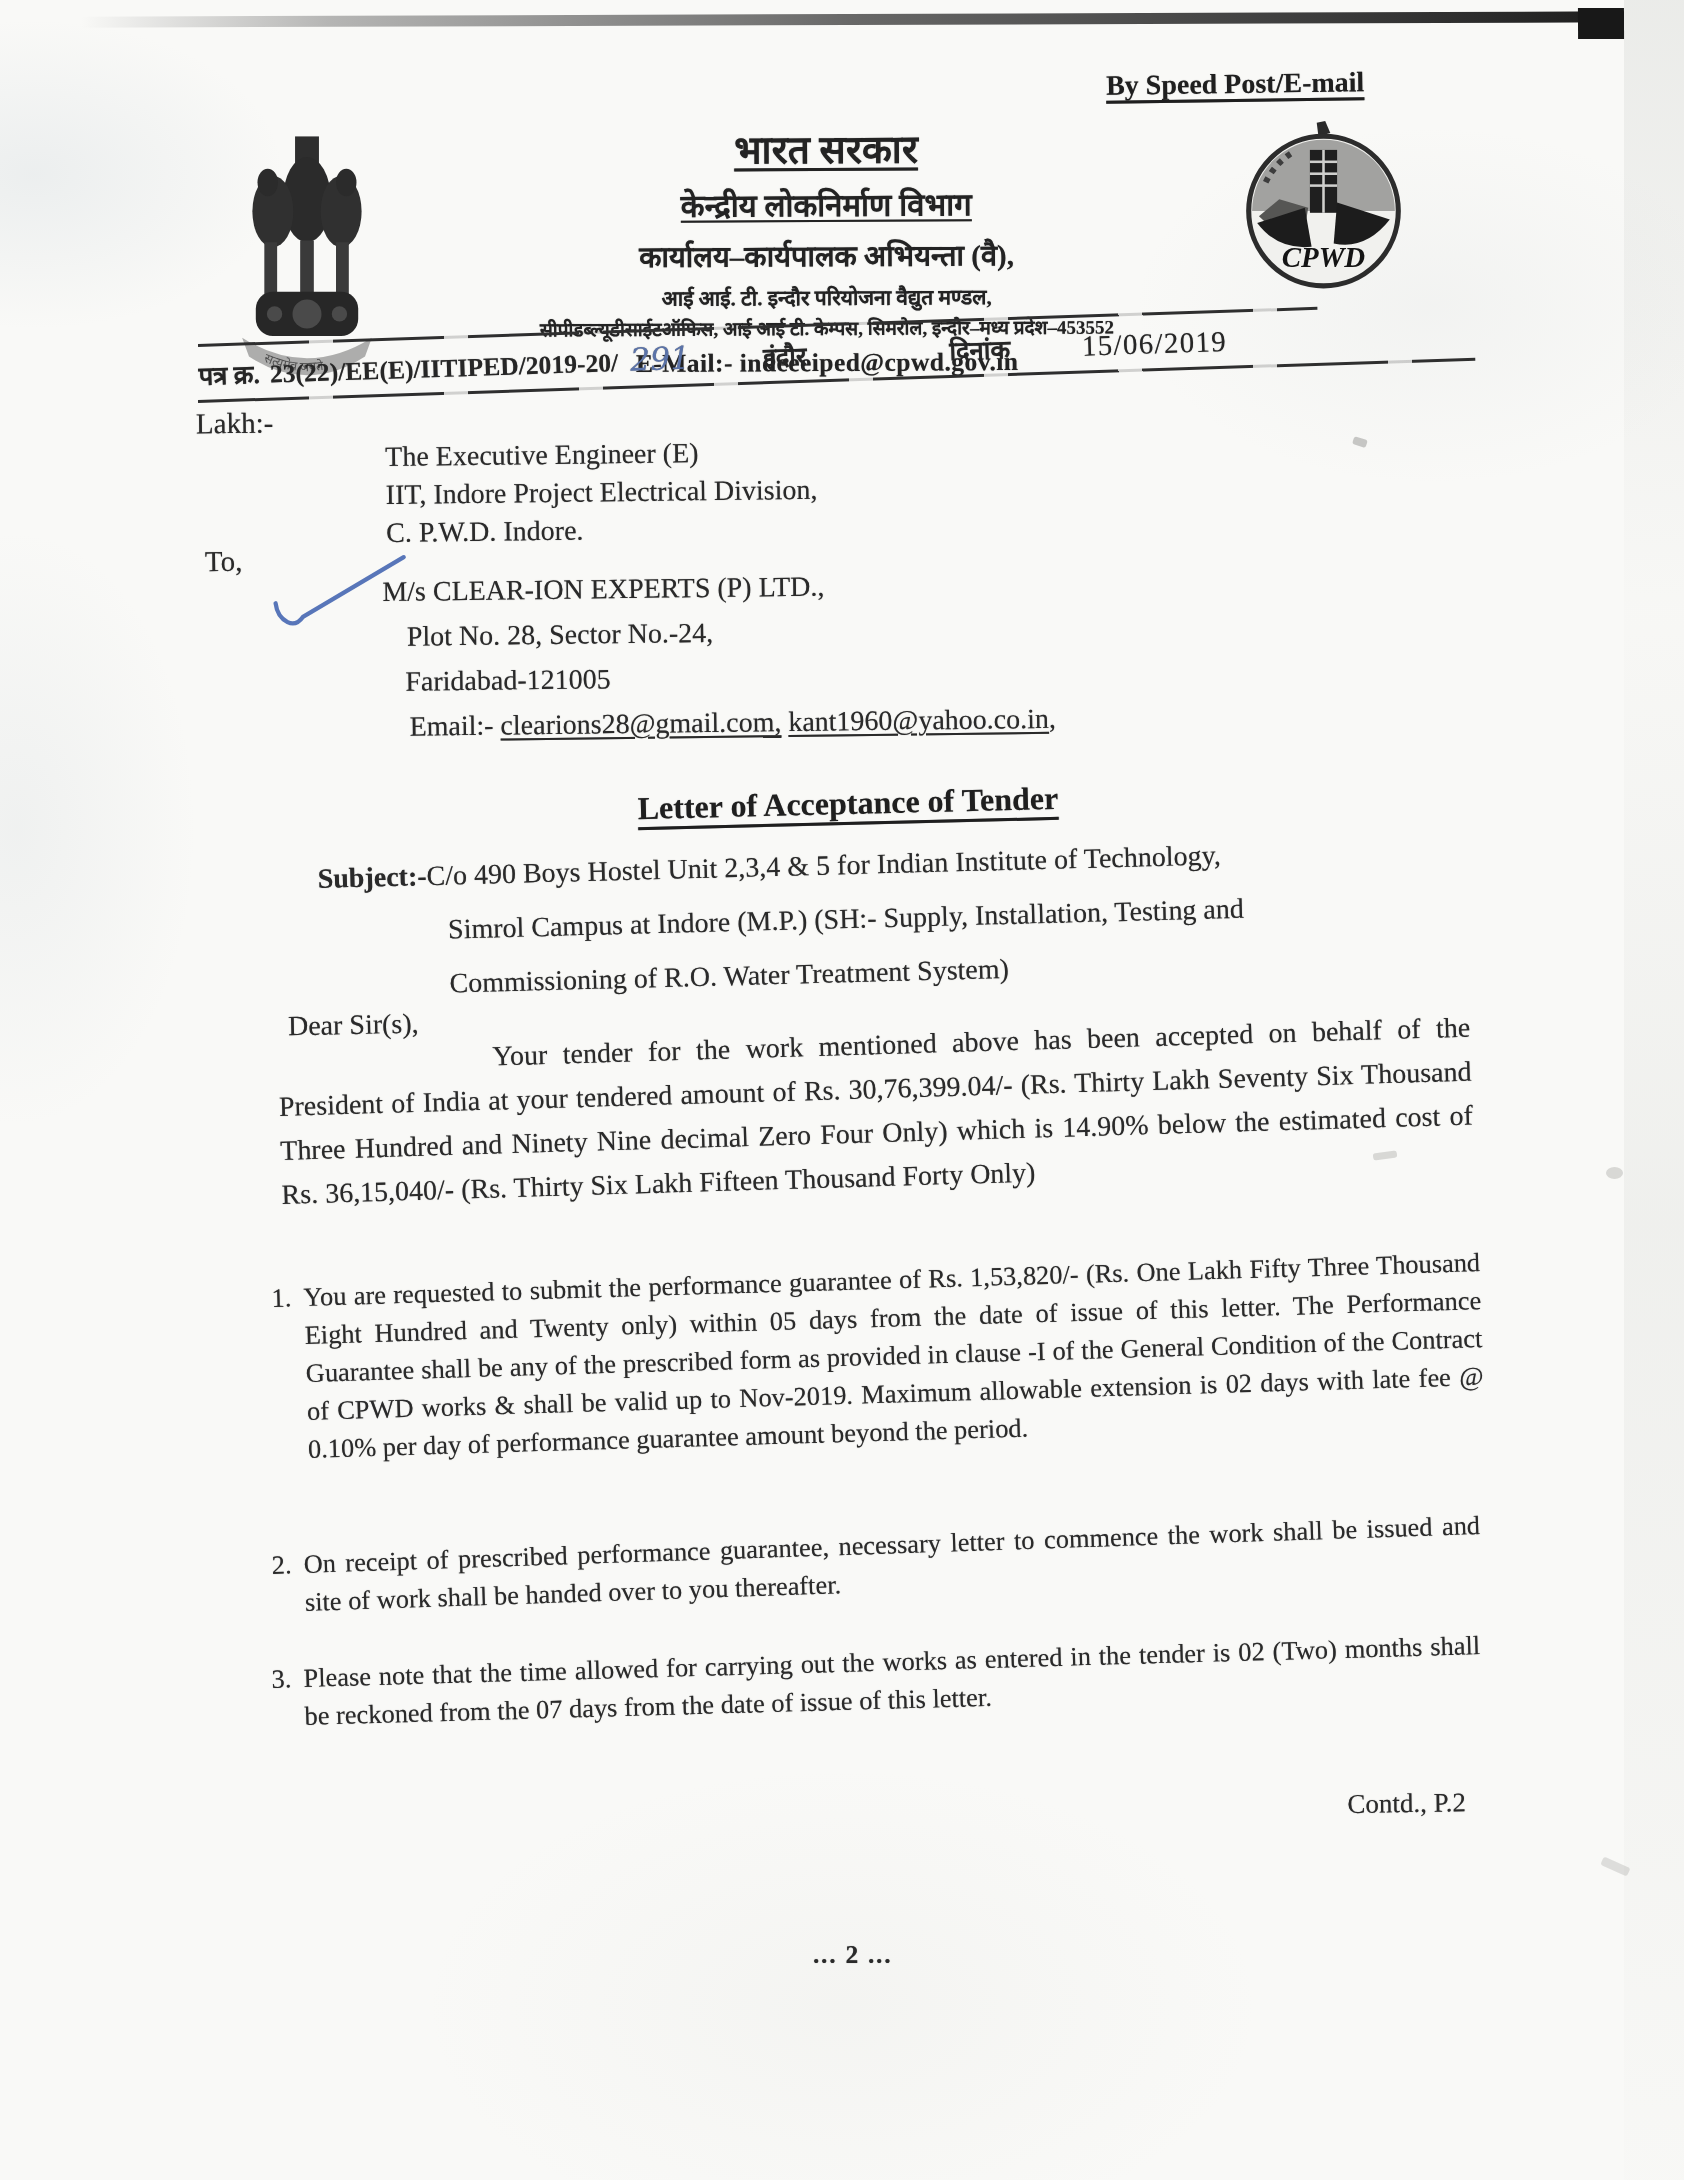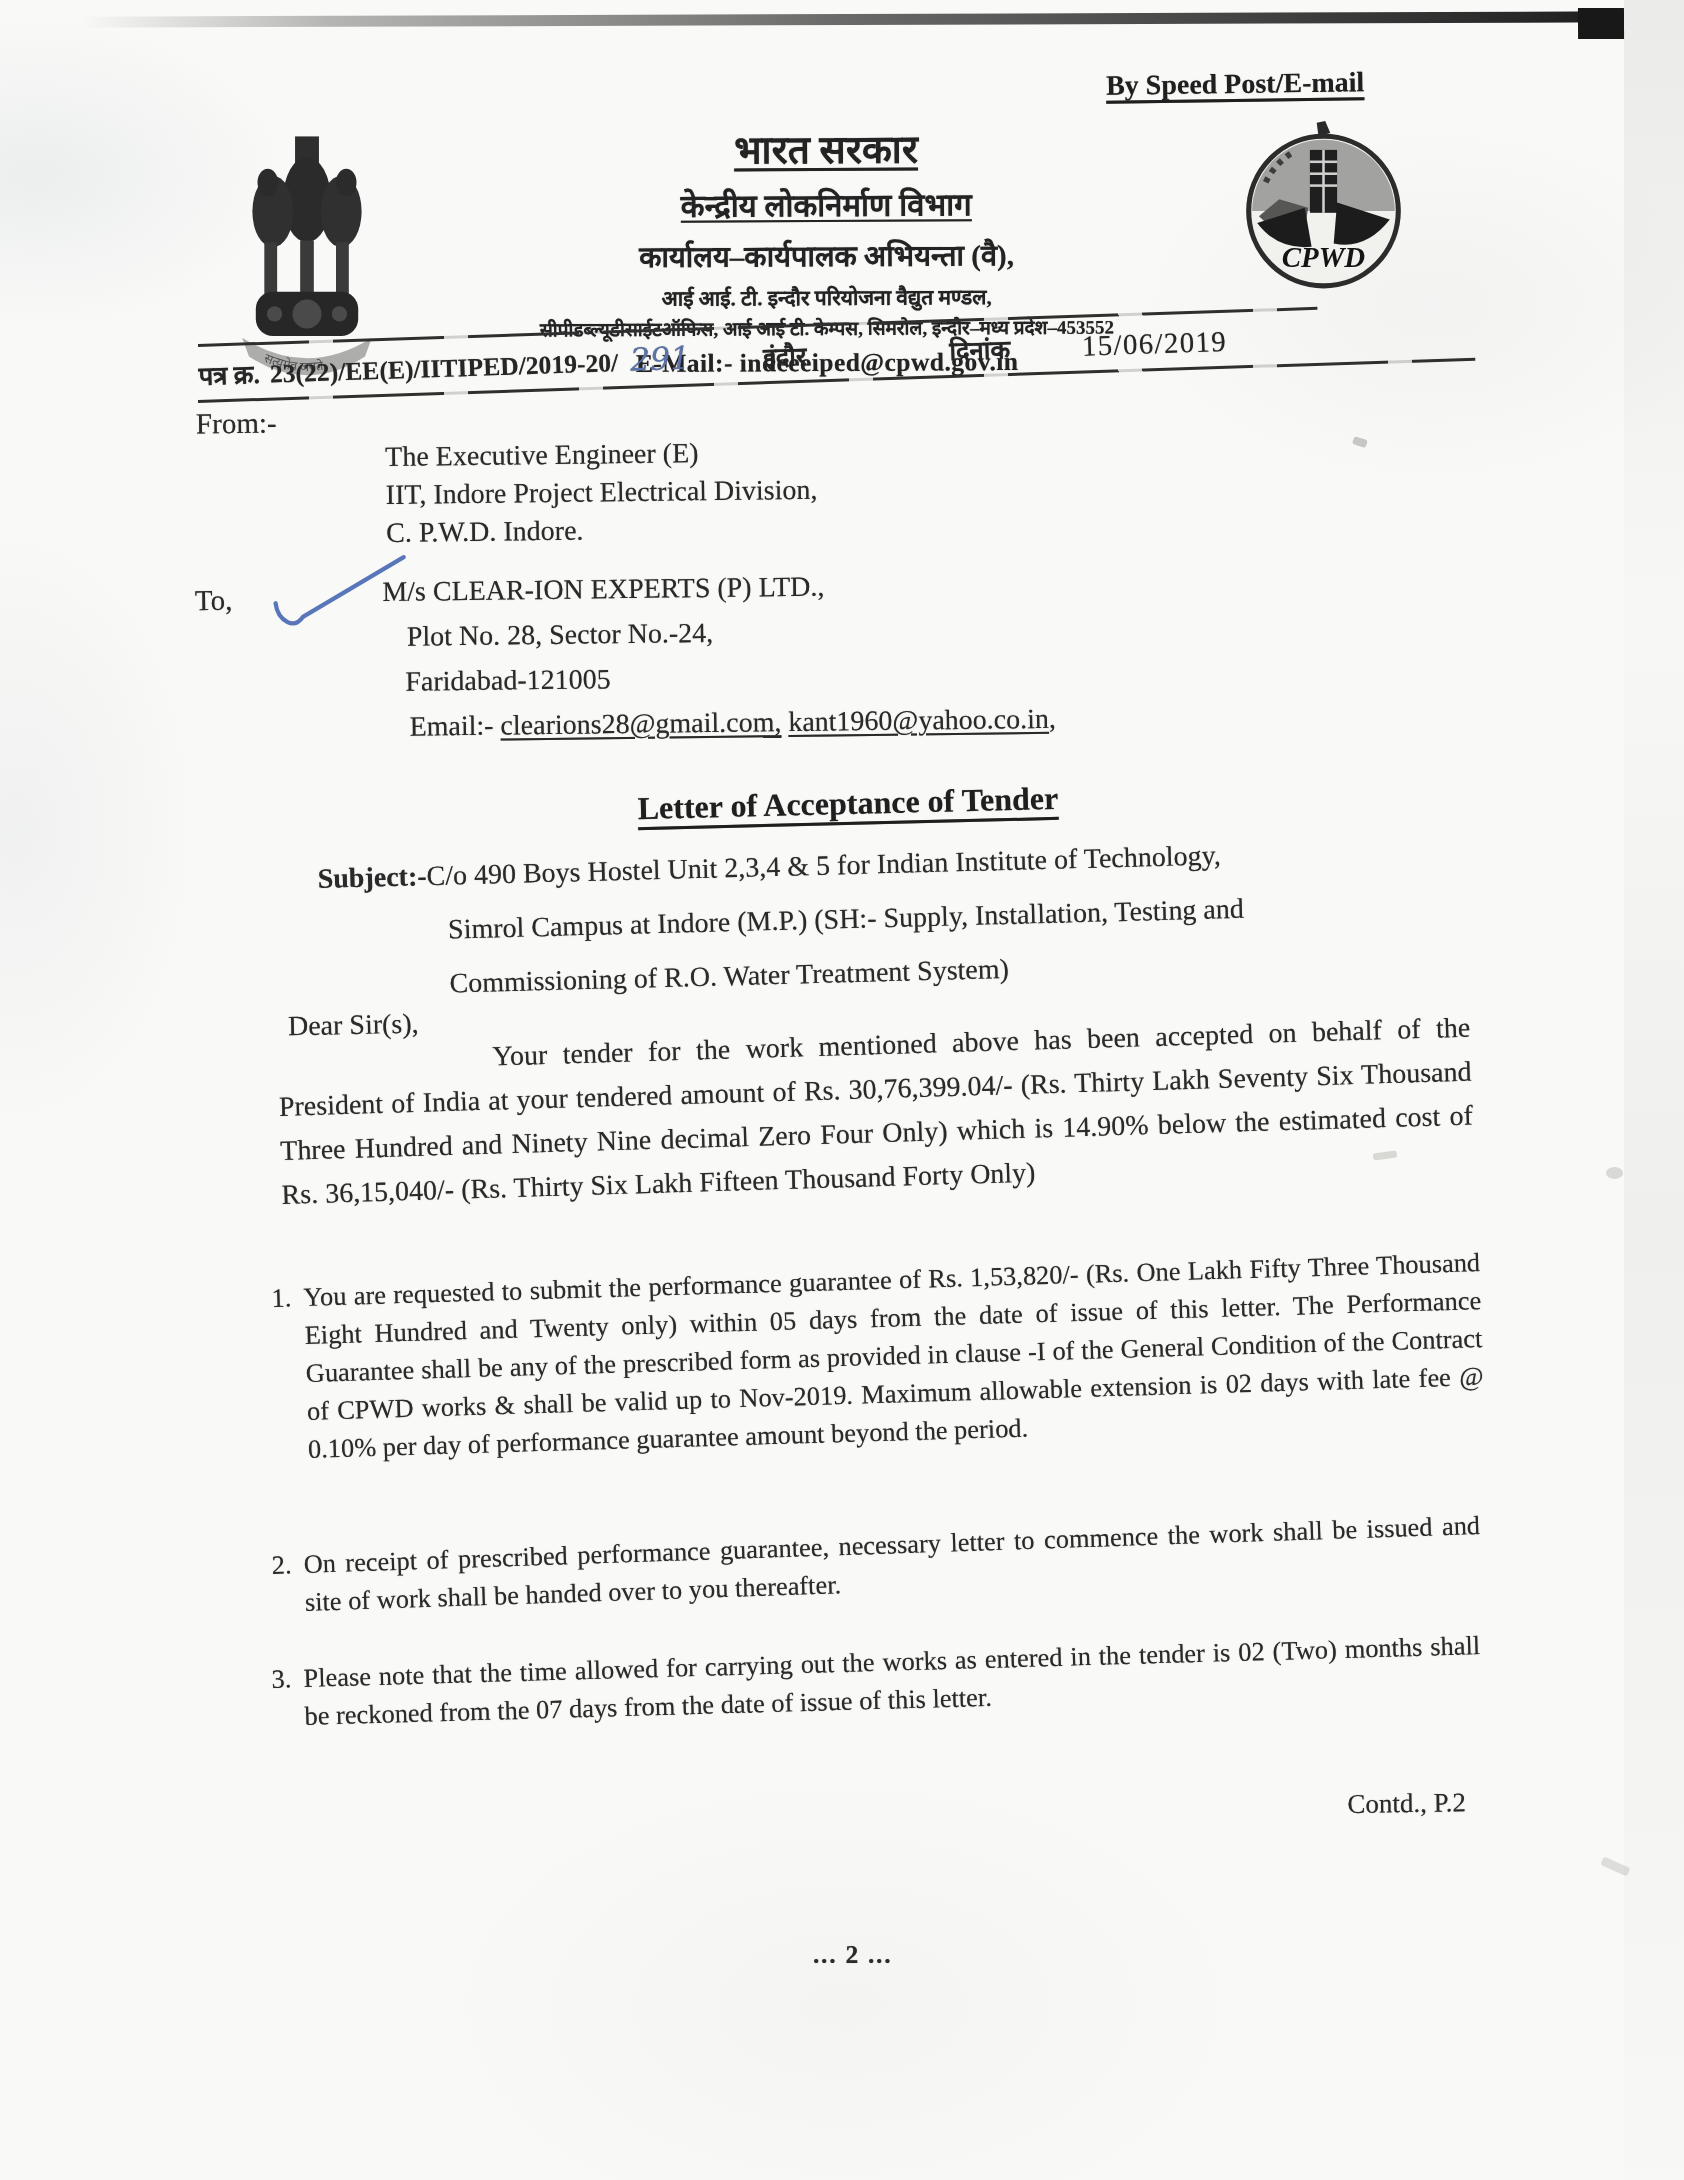--- a/index.html
+++ b/index.html
@@ -39,21 +39,21 @@
   .rule-below{left:198px;top:400px;width:1278px;}
   .refrow{left:198px;top:356px;width:1312px;transform:rotate(-1.9deg);transform-origin:0 0;
     display:flex;align-items:baseline;font-size:25.6px;font-weight:bold;color:#262626;}
   .ref-no{margin-left:12px;font-size:31.5px;font-weight:normal;font-style:italic;color:#5b73a8;font-family:"DejaVu Serif",serif;}
   .ref-place{margin-left:73px;}
   .ref-datelabel{margin-left:143px;}
   .ref-date{margin-left:72px;font-size:29px;letter-spacing:1.3px;font-weight:normal;}
   
   .from-label{left:196px;top:407px;font-size:29px;transform:rotate(-.7deg);}
   .from-lines{left:385px;top:438px;font-size:28px;line-height:38px;transform:rotate(-.7deg);transform-origin:0 0;}
-  .to-label{left:195px;top:545px;font-size:29px;transform:rotate(-.7deg);margin-top:39px;}
+  .to-label{left:205px;top:545px;font-size:29px;transform:rotate(-.7deg);}
   .to-lines{left:382px;top:569px;font-size:28px;line-height:45px;transform:rotate(-.7deg);transform-origin:0 0;}
   .to-lines .u{text-decoration:underline;text-decoration-thickness:2.1px;text-underline-offset:4.3px;}
   
   .title{left:503px;top:785px;width:690px;text-align:center;font-size:32px;font-weight:bold;transform:rotate(-1.4deg);
     text-decoration:underline;text-decoration-thickness:3.4px;text-underline-offset:7.7px;color:#1f1f1f;}
   .subject{left:317px;top:852px;width:1163px;font-size:28px;line-height:54px;transform:rotate(-1.5deg);transform-origin:0 0;}
   .subject .lbl{font-weight:bold;}
   .subject .cont{padding-left:129px;}
   
   .salutation{left:288px;top:1009px;font-size:28px;transform:rotate(-1.2deg);}
@@ -143,21 +143,21 @@
   <div class="abs refrow ink">
     <span>पत्र क्र.</span>
     <span style="margin-left:10.2px">23(22)/EE(E)/IITIPED/2019-20/</span>
     <span class="ref-no">291</span>
     <span class="ref-place">इंदौर</span>
     <span class="ref-datelabel">दिनांक</span>
     <span class="ref-date">15/06/2019</span>
   </div>
   <div class="abs rule rule-below"></div>
 
-  <div class="abs from-label ink">From:-</div>
+  <div class="abs from-label ink">Lakh:-</div>
   <div class="abs from-lines ink">
     <div>The Executive Engineer (E)</div>
     <div>IIT, Indore Project Electrical Division,</div>
     <div>C. P.W.D. Indore.</div>
   </div>
 
   <div class="abs to-label ink">To,</div>
   <div class="abs to-lines ink">
     <div>M/s CLEAR-ION EXPERTS (P) LTD.,</div>
     <div style="padding-left:24px">Plot No. 28, Sector No.-24,</div>

